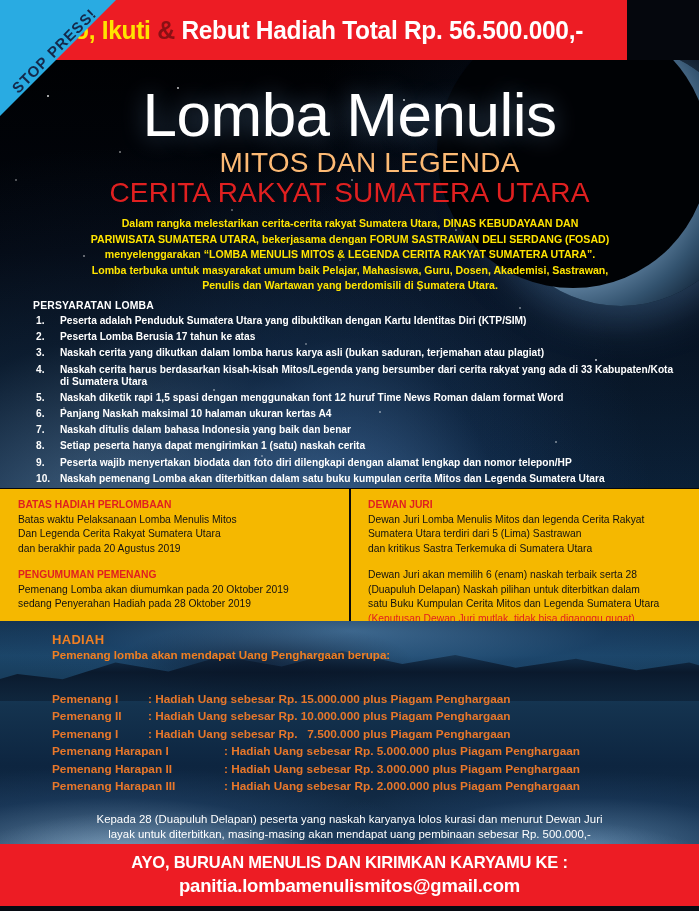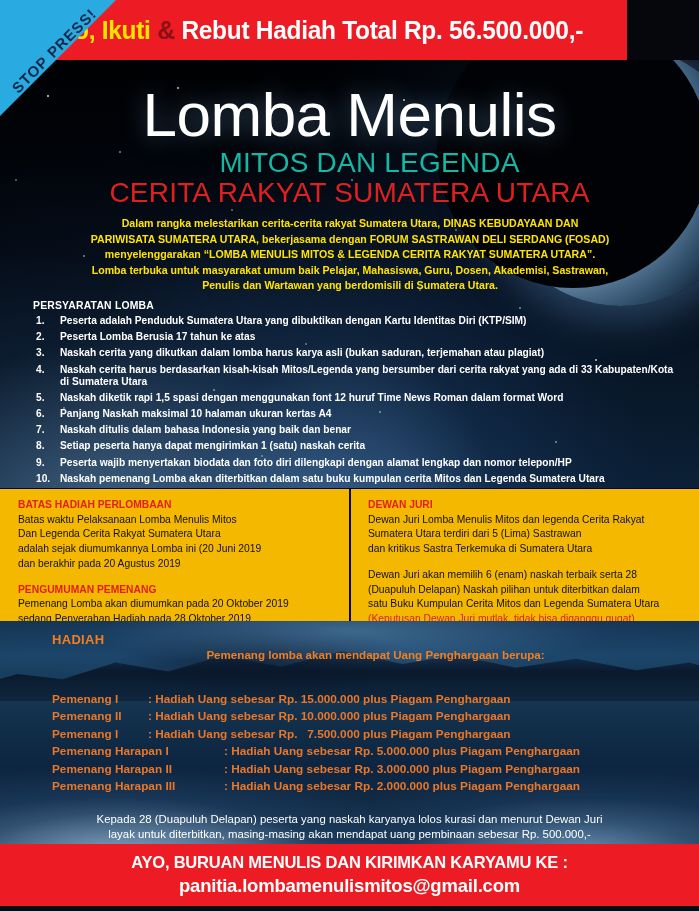--- a/index.html
+++ b/index.html
@@ -68,21 +68,21 @@
   }
 
   
   .hero{position:absolute;left:0;top:60px;width:699px;z-index:6;text-align:center;}
   .title-main{
     color:#ffffff;font-size:62px;font-weight:normal;line-height:1.0;
     padding-top:24px;letter-spacing:-0.5px;
     text-shadow:0 0 24px rgba(140,190,240,.45);
   }
   .title-sub1{
-    color:#14b8a6;font-size:28px;line-height:1.06;margin-top:2px;letter-spacing:0.2px;padding-left:40px;
+    color:#fdba74;font-size:28px;line-height:1.06;margin-top:2px;letter-spacing:0.2px;padding-left:40px;
   }
   .title-sub2{
     color:#E02020;font-size:28px;line-height:1.06;letter-spacing:0.2px;
   }
 
   
   .intro{
     position:absolute;left:55px;top:216px;width:590px;z-index:6;
     color:#FFE400;font-size:10.6px;font-weight:bold;line-height:1.47;
     text-align:center;
@@ -129,21 +129,21 @@
     clip-path:polygon(0% 78%,6% 58%,12% 66%,19% 40%,26% 54%,33% 30%,41% 46%,49% 22%,57% 42%,64% 28%,72% 48%,80% 34%,88% 52%,95% 40%,100% 56%,100% 100%,0% 100%);
   }
   .mist{
     position:absolute;left:0;bottom:0;width:100%;height:120px;
     background:radial-gradient(ellipse 48% 100% at 22% 118%, rgba(190,222,248,.55), rgba(190,222,248,0) 68%),
                radial-gradient(ellipse 42% 92% at 78% 122%, rgba(175,212,244,.48), rgba(175,212,244,0) 70%),
                radial-gradient(ellipse 36% 80% at 50% 132%, rgba(160,200,238,.40), rgba(160,200,238,0) 72%);
   }
   .prize-inner{position:relative;z-index:3;padding:11px 0 0 52px;}
   .hadiah-hd{color:#F07F22;font-size:13px;font-weight:bold;letter-spacing:0.3px;}
-  .hadiah-sub{color:#F07F22;font-size:11.6px;font-weight:bold;margin-top:1px;text-align:center;}
+  .hadiah-sub{color:#F07F22;font-size:11.6px;font-weight:bold;margin-top:1px;}
   .plist{margin-top:30px;}
   .prow{
     color:#E8772A;font-size:11.8px;font-weight:bold;line-height:1.48;
     display:flex;white-space:pre;
   }
   .prow .pname{display:inline-block;}
   .prow.w1 .pname{width:96px;}
   .prow.w2 .pname{width:172px;}
   .note{
     position:relative;z-index:3;margin:16px 28px 0 28px;
@@ -239,21 +239,20 @@
         <li><span class="num">11.</span><span>Naskah dan persyaratan lomba dikirim ke alamat email: panitia.lombanulismitos@gmail.com</span></li>
       </ol>
   </div>
 
   <div class="ybox">
     <div class="ycol left">
       <div class="hd">BATAS HADIAH PERLOMBAAN</div>
       <div id="dl-lines">
           <div>Batas waktu Pelaksanaan Lomba Menulis Mitos</div>
           <div>Dan Legenda Cerita Rakyat Sumatera Utara</div>
-          <div>adalah sejak diumumkannya Lomba ini (20 Juni 2019</div>
           <div>dan berakhir pada 20 Agustus 2019</div>
         </div>
       <div class="gap"></div>
       <div class="hd">PENGUMUMAN PEMENANG</div>
       <div id="dl-lines2">
           <div>Pemenang Lomba akan diumumkan pada 20 Oktober 2019</div>
           <div>sedang Penyerahan Hadiah pada 28 Oktober 2019</div>
         </div>
     </div>
     <div class="ycol right">

